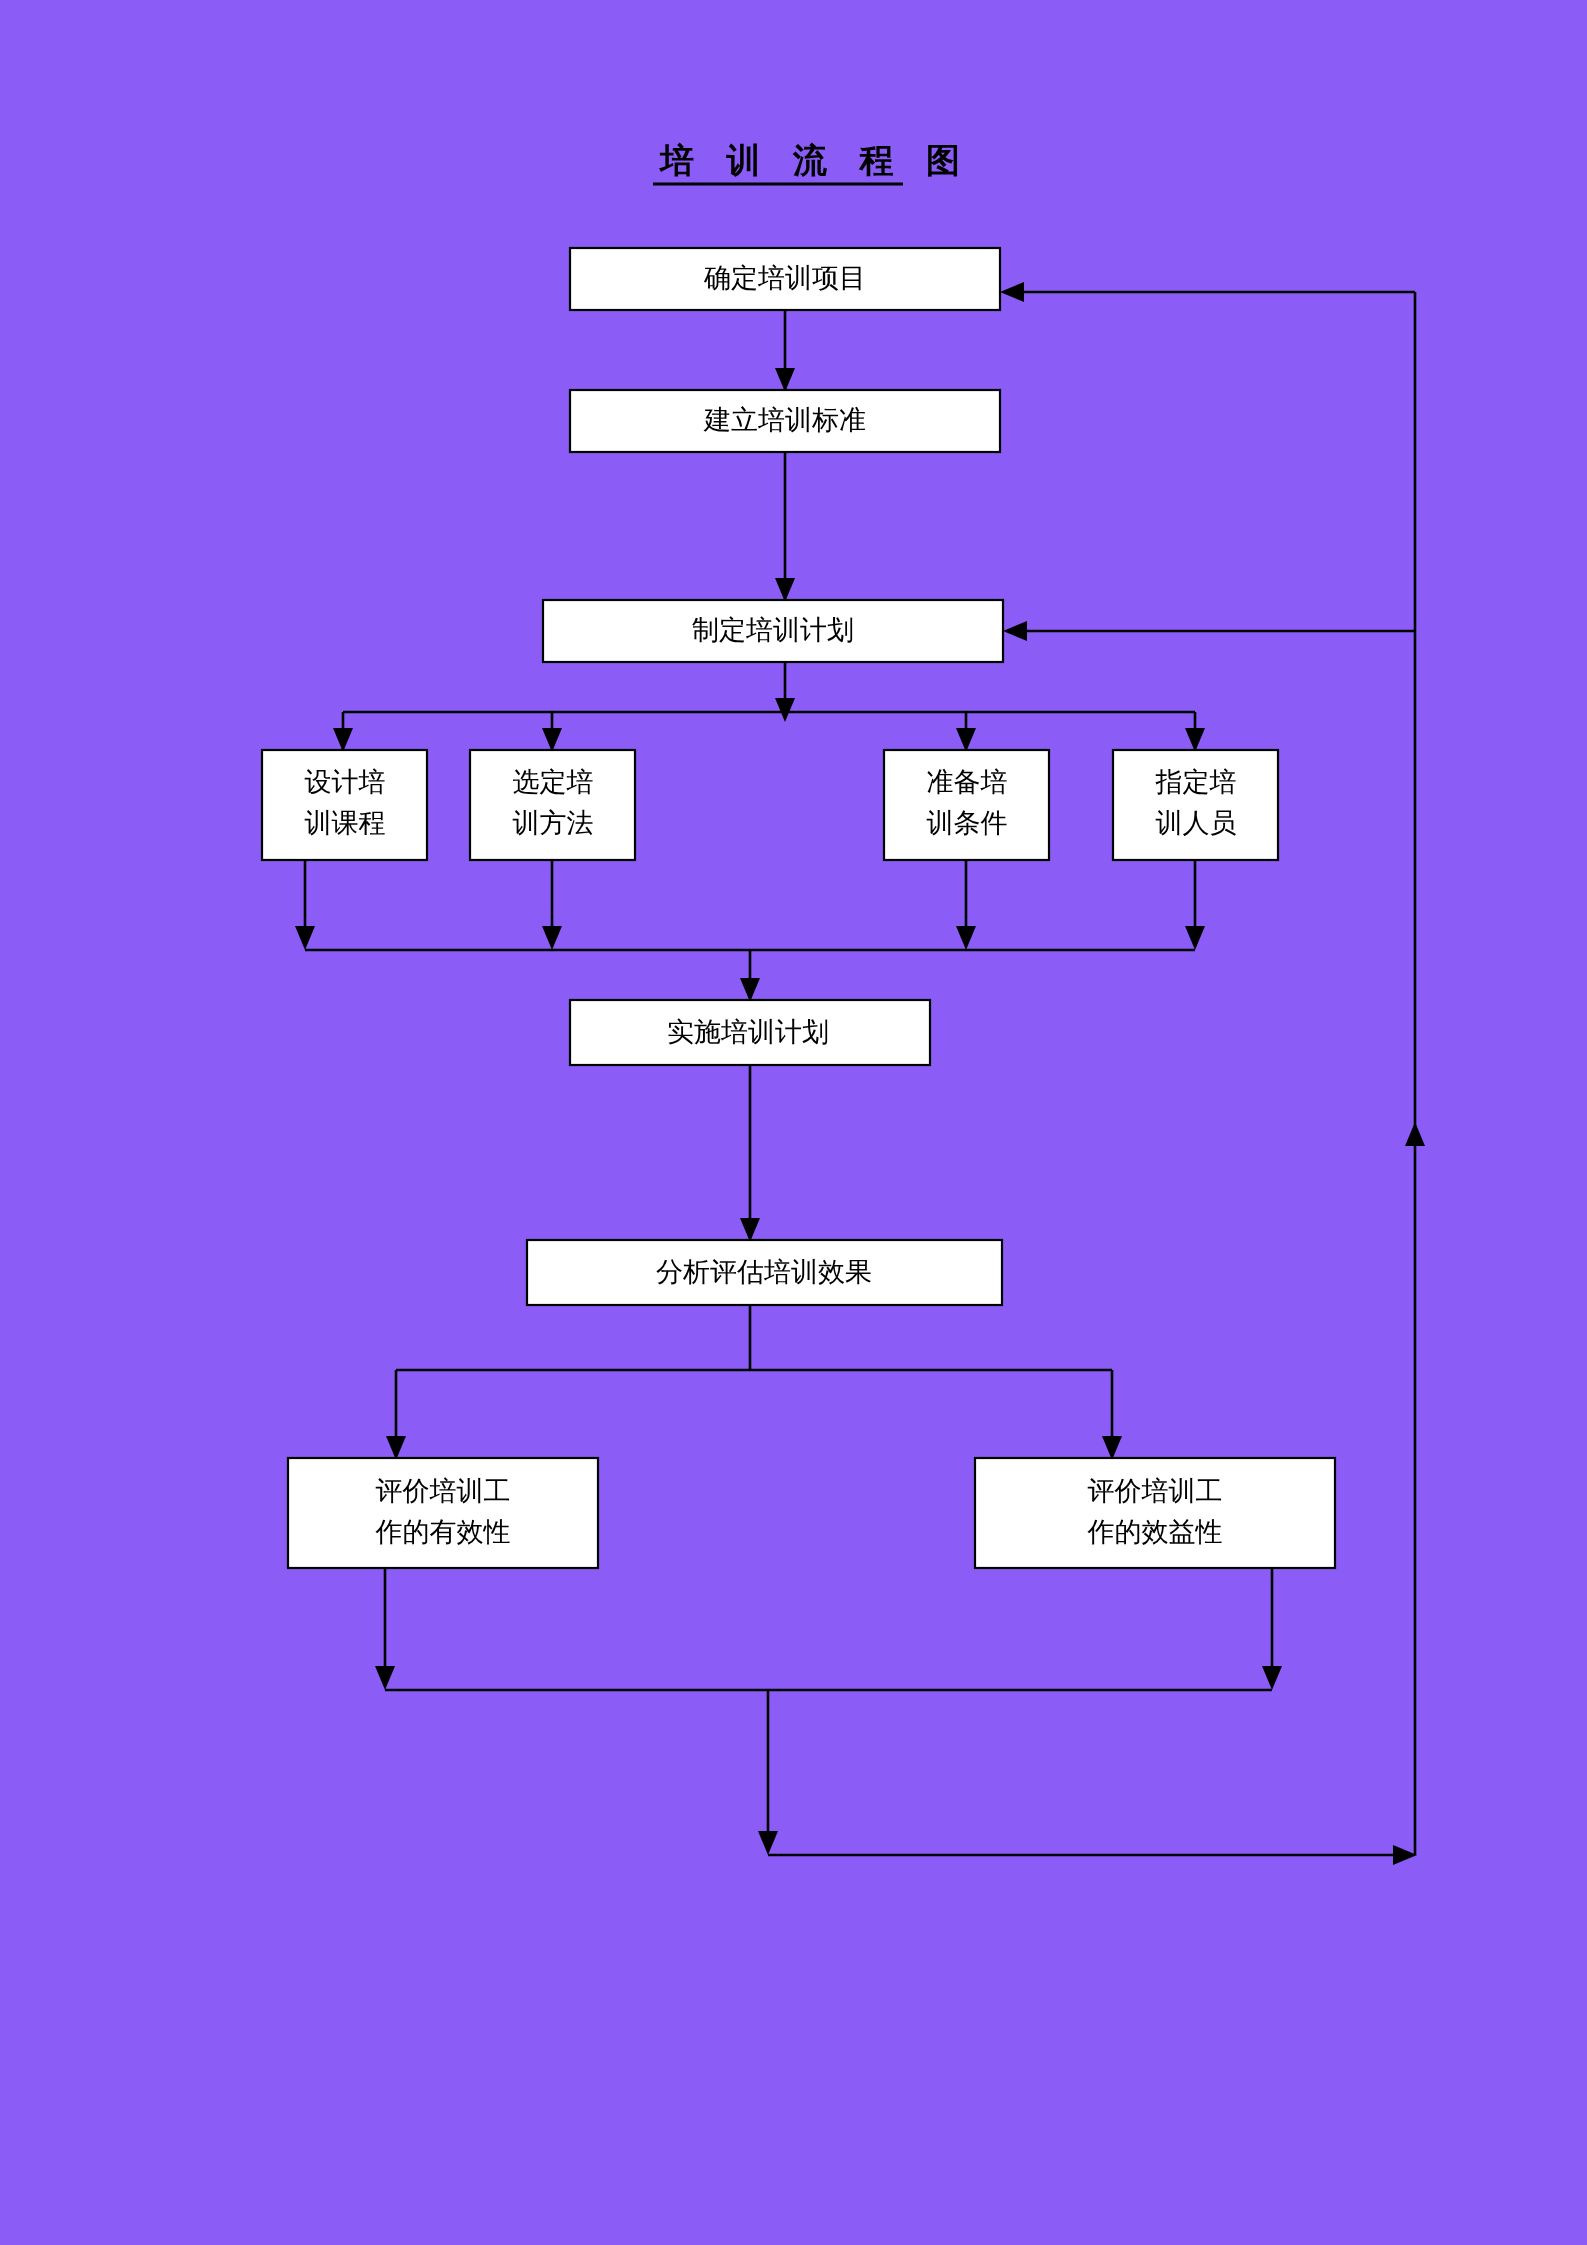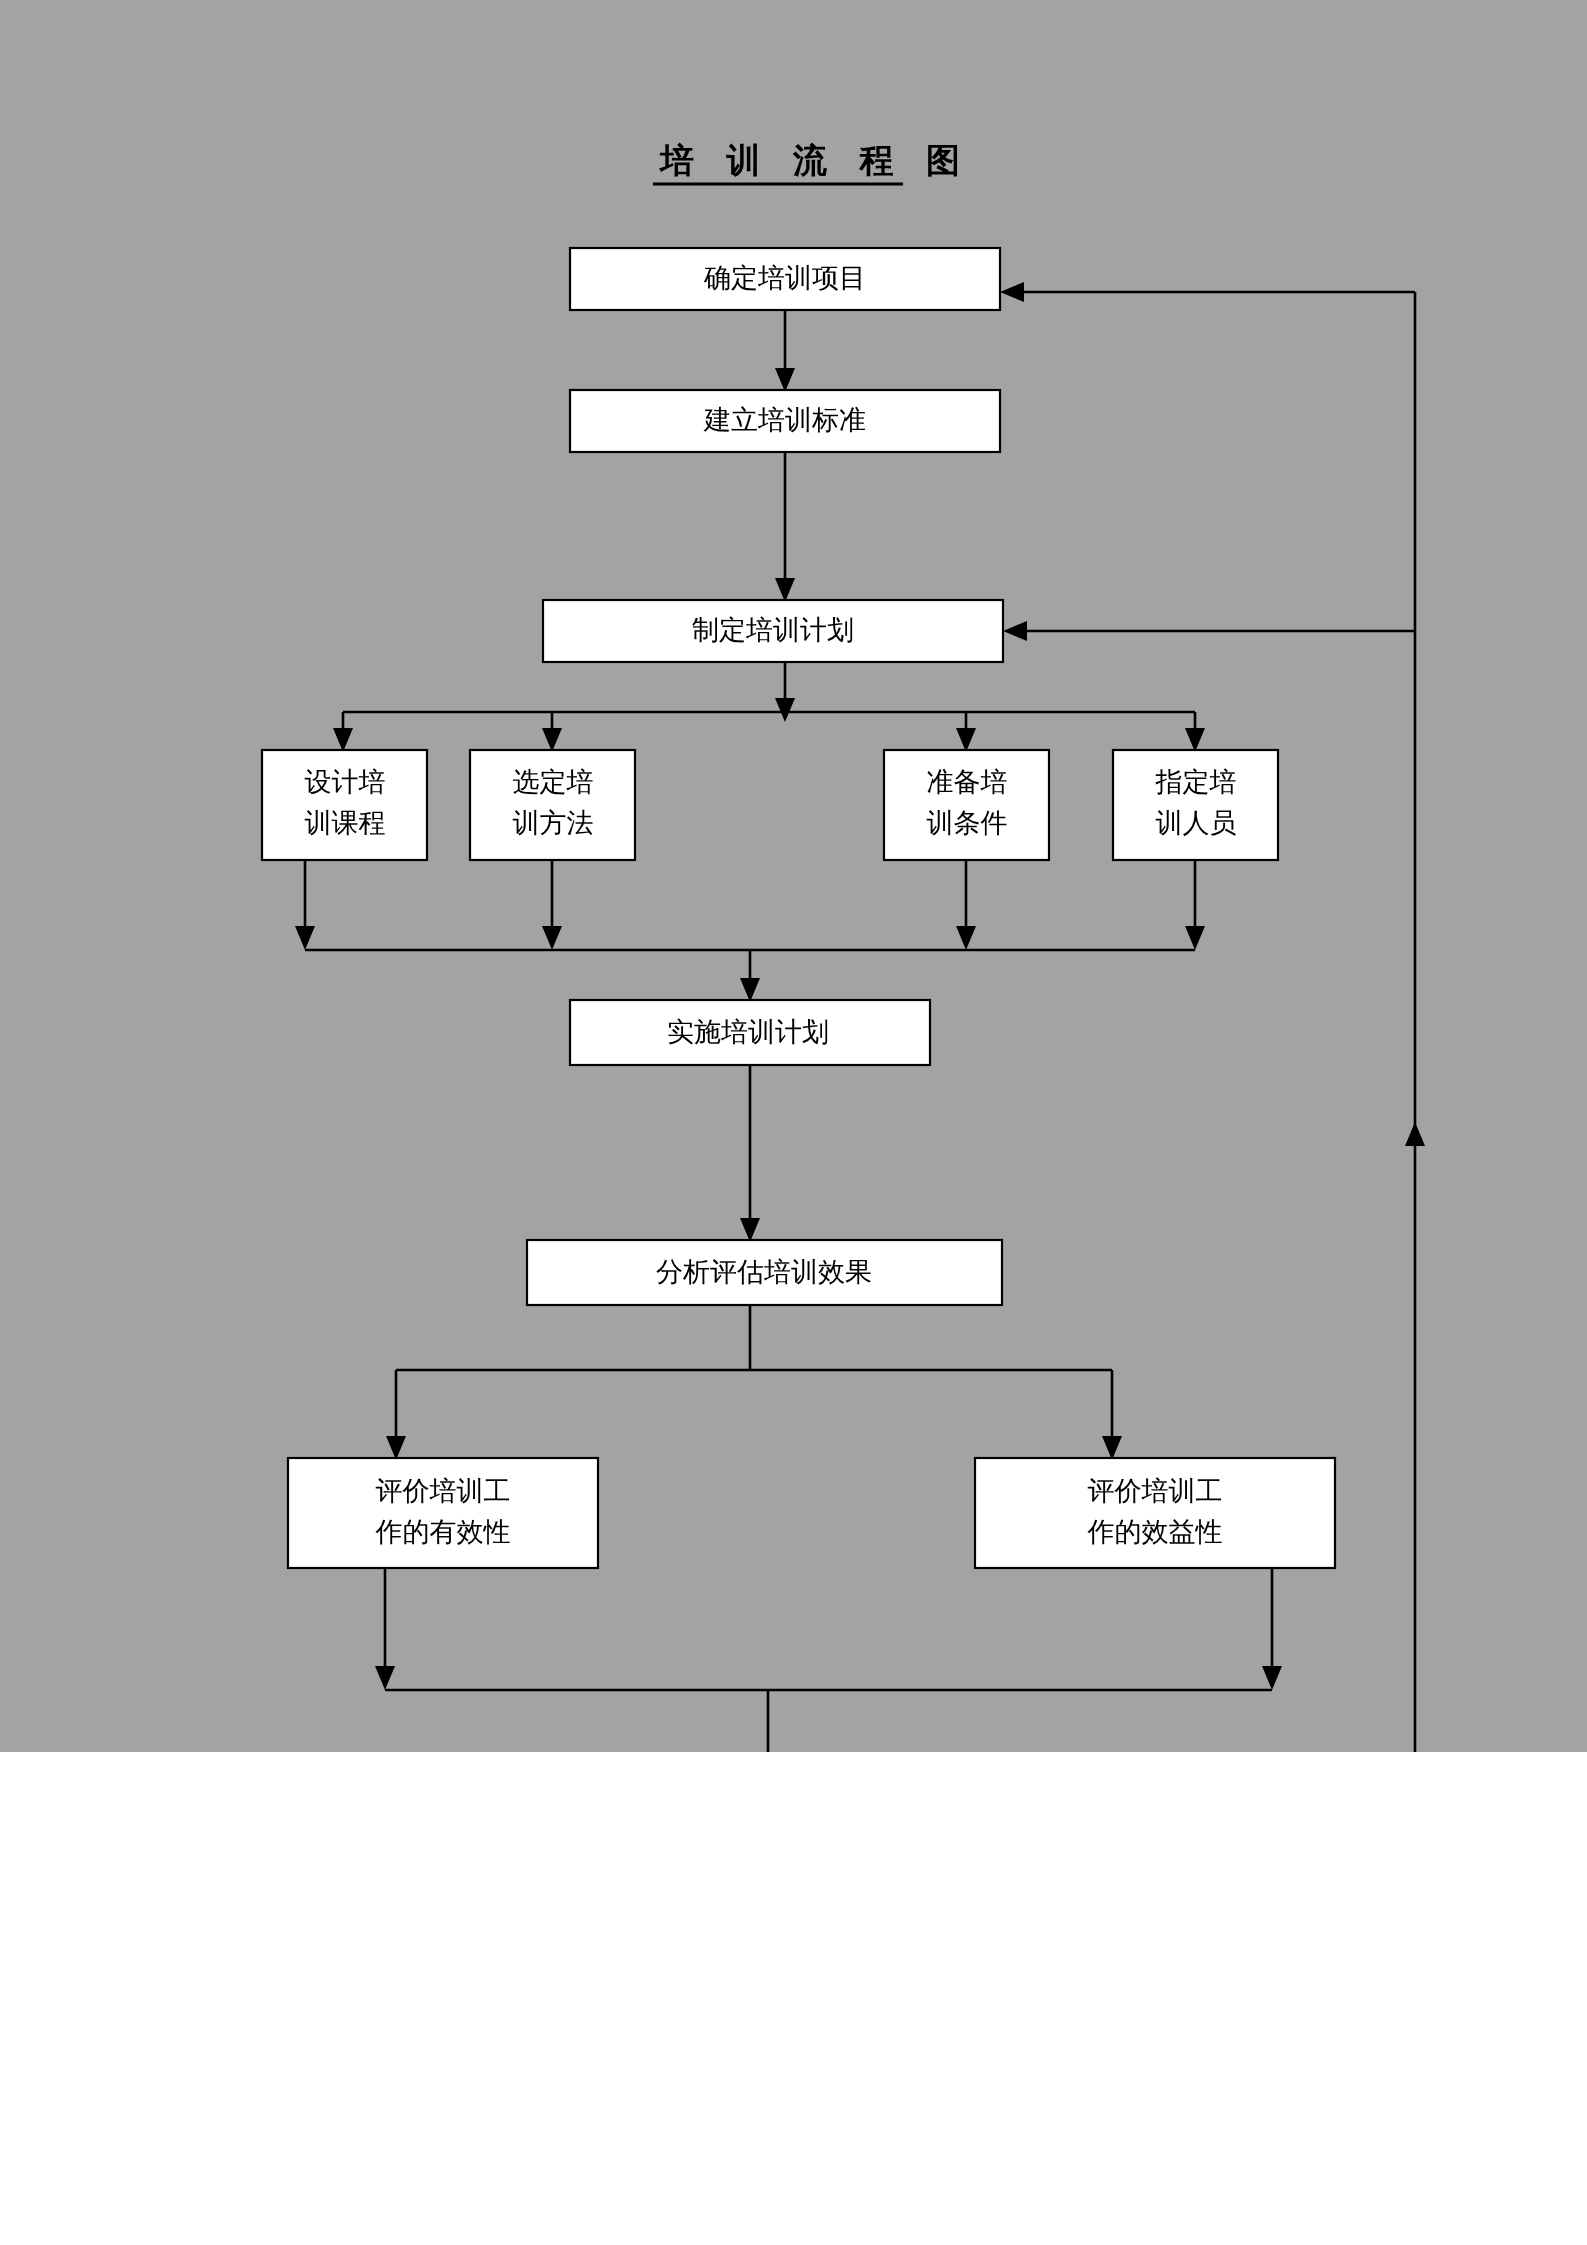--- a/index.html
+++ b/index.html
@@ -6,22 +6,22 @@
     margin: 0;
     padding: 0;
     background: #ffffff;
   }
   body {
     font-family: "Liberation Serif", "DejaVu Serif", serif;
   }
   #page {
     position: relative;
     width: 1587px;
-    height: 1752px;
-    background: #a3a3a3;
+    height: 2245px;
+    background: #8b5cf6;
     overflow: hidden;
   }
   #flow-svg {
     position: absolute;
     left: 0;
     top: 0;
     width: 1587px;
     height: 2245px;
   }
   .title-text {

